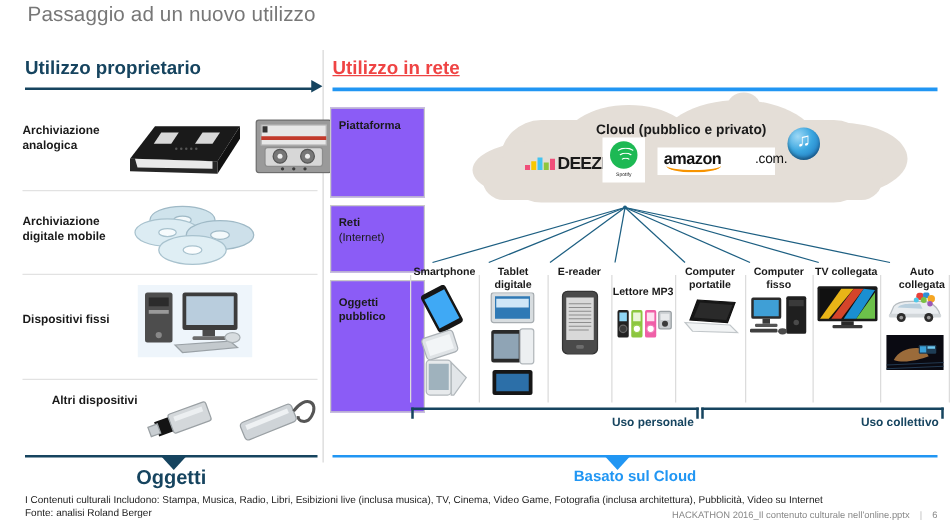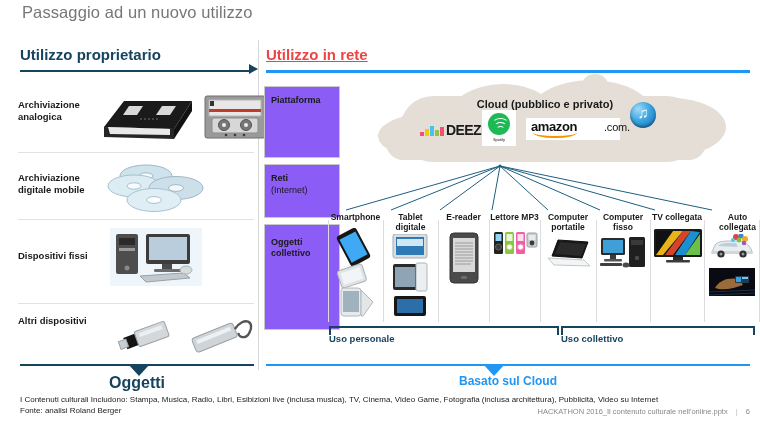--- a/index.html
+++ b/index.html
@@ -102,21 +102,21 @@
     position:absolute;top:0;left:0;right:0;text-align:center;
     font-size:8.5px;font-weight:bold;color:#1a1a1a;line-height:10px;
   }
   .col-sep{position:absolute;top:8px;width:1px;height:102px;background:#dcdcdc;}
   .pic{position:absolute;}
 
   
   .bracket{position:absolute;height:7px;border:2px solid #16445f;border-top:none;
            transform:scaleY(-1);}
   .bracket-lbl{position:absolute;font-size:9.5px;font-weight:bold;color:#16445f;
-           text-align:left;}
+           text-align:right;}
 
   
   #bot-rule-left{left:20px;top:364px;width:234px;height:2px;background:#16445f;}
   #bot-rule-right{left:266px;top:364px;width:484px;height:2px;background:#2196f3;}
   #bot-tri-left{left:128px;top:364px;width:0;height:0;
     border-left:11px solid transparent;border-right:11px solid transparent;
     border-top:12px solid #16445f;}
   #bot-tri-right{left:483px;top:364px;width:0;height:0;
     border-left:11px solid transparent;border-right:11px solid transparent;
     border-top:12px solid #2196f3;}
@@ -226,21 +226,21 @@
       <rect x="39" y="9" width="38" height="23" fill="#b9cddd"></rect>
       <rect x="52" y="36" width="10" height="5" fill="#4a4a4a"></rect>
       <rect x="44" y="41" width="28" height="3" rx="1.2" fill="#6d6d6d"></rect>
       <polygon points="30,48 74,45 80,50 36,54" fill="#c3c9cd" stroke="#9aa1a6"></polygon>
       <ellipse cx="76" cy="42" rx="6" ry="4" fill="#d7dcdf" stroke="#a9b0b4"></ellipse>
     </svg>
   </div>
 </div>
 <div class="row-divider" style="top:303px;"></div>
 
-<div class="abs left-row" style="top:310px;height:52px;">
+<div class="abs left-row" style="top:310px;height:52px;text-align:right;">
   <div class="left-label" style="top:5px;">
     <span>Altri dispositivi</span>
   </div>
   <div class="media" style="left:98px;top:6px;">
     <svg width="62" height="40" viewBox="0 0 62 40">
       <g transform="rotate(-20 30 20)">
         <rect x="8" y="14" width="14" height="12" fill="#141414"></rect>
         <rect x="20" y="12" width="32" height="16" rx="2" fill="#d4d8db" stroke="#9aa0a4"></rect>
         <rect x="24" y="15" width="24" height="4" fill="#eceff1"></rect>
         <rect x="2" y="16" width="8" height="8" fill="#c9ced2" stroke="#9aa0a4"></rect>
@@ -260,21 +260,21 @@
 
 <div class="rowbox" style="top:86px;height:72px;">
   <span style="top:8px;">Piattaforma</span>
 </div>
 <div class="rowbox" style="top:164px;height:54px;">
   <span style="top:8px;">Reti</span>
   <span class="sub" style="top:20px;">(Internet)</span>
 </div>
 <div class="rowbox" style="top:224px;height:106px;padding-left:44px;">
   <span style="top:12px;">Oggetti</span>
-  <span style="top:23px;">collettivo</span>
+  <span style="top:23px;">pubblico</span>
 </div>
 
 <div class="abs" id="cloud-wrap">
   <div class="cloudblob" style="left:70px;top:16px;width:300px;height:66px;border-radius:34px;"></div>
   <div class="cloudblob" style="left:48px;top:32px;width:120px;height:48px;"></div>
   <div class="cloudblob" style="left:118px;top:4px;width:110px;height:70px;"></div>
   <div class="cloudblob" style="left:196px;top:0px;width:130px;height:78px;"></div>
   <div class="cloudblob" style="left:286px;top:18px;width:110px;height:58px;"></div>
   <div class="cloudblob" style="left:56px;top:46px;width:320px;height:34px;border-radius:18px;"></div>
   <div class="cloudblob" style="left:252px;top:-6px;width:26px;height:22px;"></div>
@@ -394,21 +394,21 @@
           <line x1="6" y1="20" x2="24" y2="20"></line>
         <line x1="6" y1="23" x2="24" y2="23"></line>
           <line x1="6" y1="26" x2="24" y2="26"></line>
         <line x1="6" y1="29" x2="24" y2="29"></line>
           <line x1="6" y1="32" x2="22" y2="32"></line>
       </g>
       <rect x="12" y="44" width="6" height="3" rx="1" fill="#6d6d6d"></rect>
     </svg>
   </div>
 
-  <div class="devcol" style="left:161px;width:51px;">
+  <div class="devcol" style="left:161px;width:51px;margin-top:16px;">
     <div class="cap">
       <span>Lettore MP3</span>
     </div>
     <svg class="pic" style="left:4px;top:18px;" width="46" height="28" viewBox="0 0 46 28">
       <g>
         <rect x="1" y="2" width="9" height="22" rx="1.5" fill="#222"></rect>
         <rect x="2.5" y="4" width="6" height="7" fill="#8fd6f5"></rect>
         <circle cx="5.5" cy="17" r="3" fill="#3a3a3a" stroke="#666"></circle>
       </g>
       <g>

